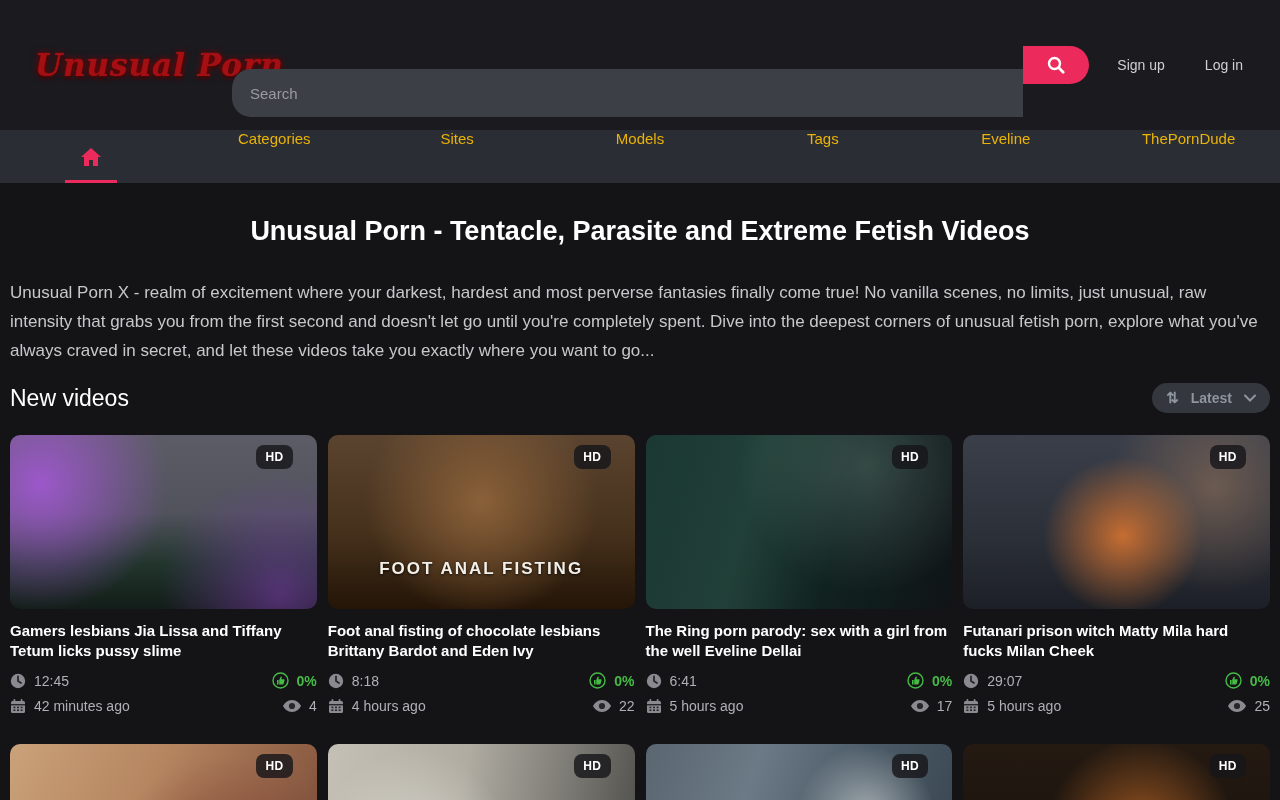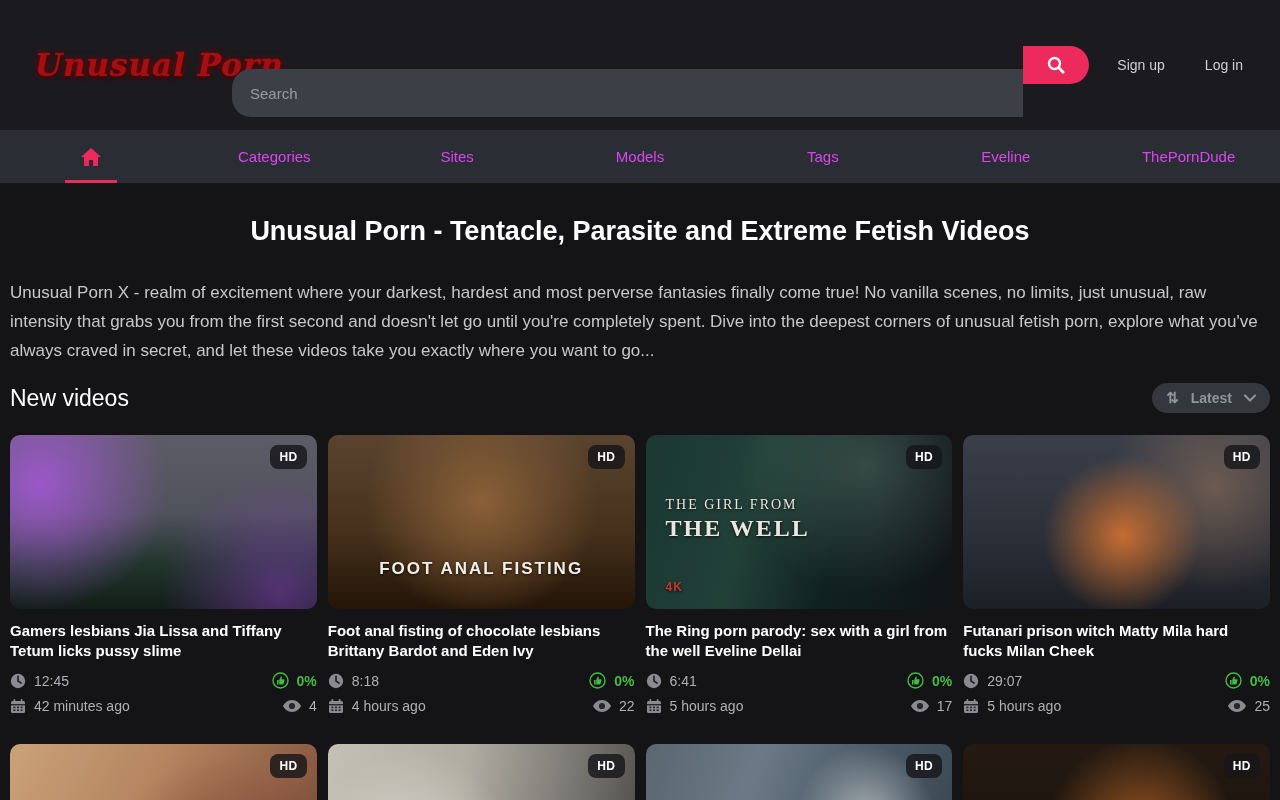--- a/index.html
+++ b/index.html
@@ -42,22 +42,22 @@
     display:flex; align-items:center; justify-content:center;
   }
   .auth-links { display:flex; align-items:center; gap:40px; }
   .auth-link { color:#cfd0d4; font-size:14px; cursor:pointer; white-space:nowrap; }
   
   .nav {
     height:53px; background:#2b2d34;
     display:flex; align-items:stretch;
   }
   .nav-item {
-    flex:1; display:flex; align-items:center; justify-content:center;
-    position:relative; color:#d946ef; font-size:15px; cursor:pointer;
+    flex:1; display:flex; justify-content:center;
+    position:relative; color:#eab308; font-size:15px; cursor:pointer;
   }
   .nav-item.active .underline {
     position:absolute; bottom:0; left:50%; transform:translateX(-50%);
     width:52px; height:3px; background:#ec2a5c;
   }
   
   .page-title {
     margin-top:33px; text-align:center;
     font-size:27px; font-weight:bold; color:#fff;
   }
@@ -81,21 +81,21 @@
   .video-grid {
     display:grid; grid-template-columns:repeat(4,1fr);
     column-gap:11px; padding:0 10px; margin-top:22px;
   }
   .video-grid.row2 { margin-top:30px; }
   .card { cursor:pointer; }
   .thumb {
     height:174px; border-radius:10px; position:relative; overflow:hidden;
   }
   .hd-badge {
-    position:absolute; top:10px; right:10px;
+    position:absolute; top:10px; right:24px;
     background:rgba(22,22,26,.82); color:#fff;
     font-size:12px; font-weight:bold;
     padding:5px 9px; border-radius:8px; letter-spacing:.5px;
   }
   .thumb-1 { background:
       radial-gradient(circle at 10% 28%, rgba(168,88,220,.85), transparent 42%),
       radial-gradient(circle at 88% 90%, rgba(130,60,180,.55), transparent 38%),
       linear-gradient(180deg, #5c5c66 0%, #50525c 45%, #22352d 74%, #121d18 100%); }
   .thumb-2 { background:
       radial-gradient(circle at 50% 38%, #8a6038, transparent 62%),
@@ -337,25 +337,20 @@
           </span>
           <span>22</span>
         </span>
       </div>
     </div>
   </article>
 
   <article class="card">
     <div class="thumb thumb-3">
       <span class="hd-badge">HD</span>
-      <div class="overlay-poster">
-        <div class="op-line1">THE GIRL FROM</div>
-        <div class="op-line2">THE WELL</div>
-        <div class="op-tag">4K</div>
-      </div>
     </div>
     <h3 class="vtitle">The Ring porn parody: sex with a girl from the well Eveline Dellai</h3>
     <div class="stats">
       <div class="srow">
         <span class="sgroup">
           <span class="icon">
             <svg width="16" height="16" viewBox="0 0 16 16">
                 <circle cx="8" cy="8" r="7.2" fill="#8a8a90"></circle>
                 <path d="M8 3.5 V8 L11 10" stroke="#26262b" stroke-width="1.8" fill="none" stroke-linecap="round"></path>
               </svg>

